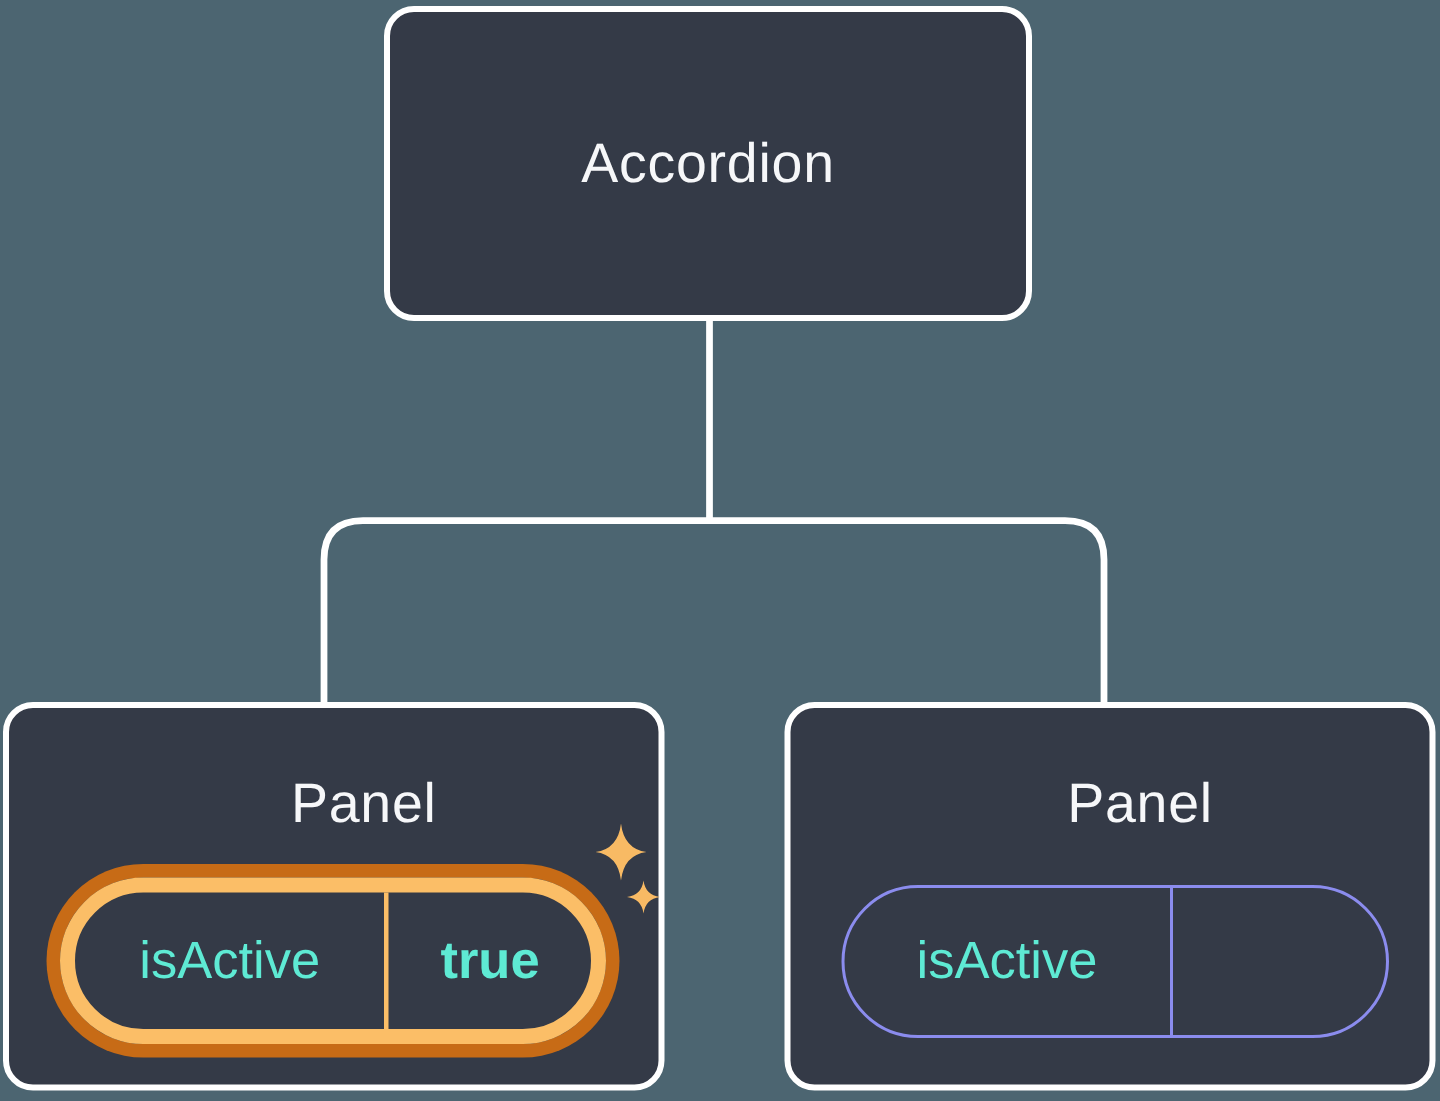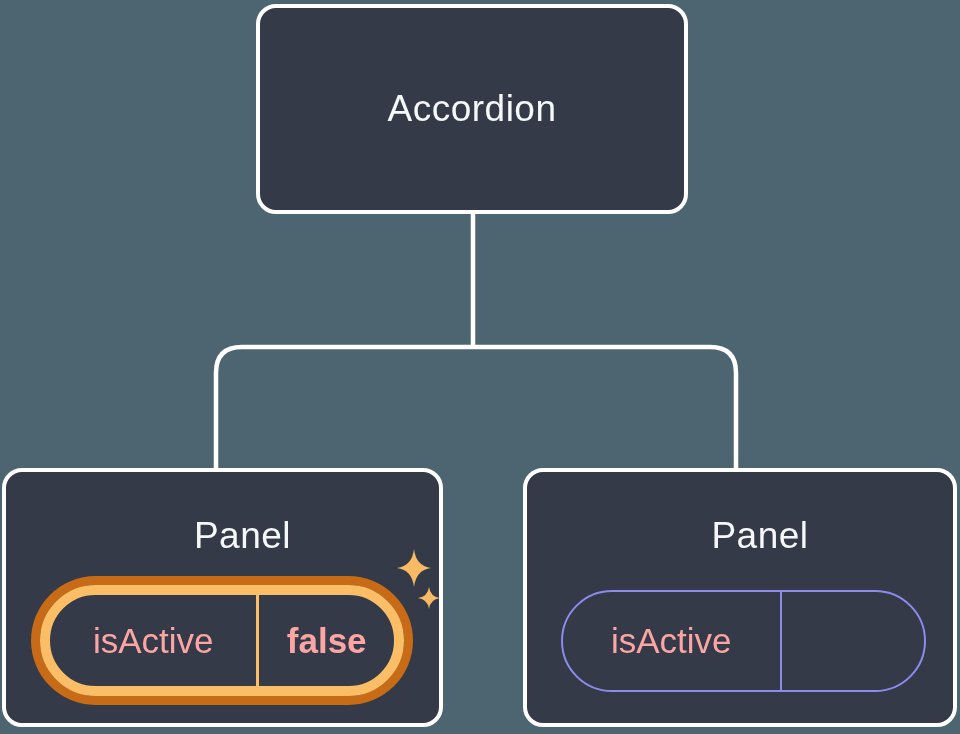--- a/index.html
+++ b/index.html
@@ -84,21 +84,21 @@
     left: 34px;
     top: 118px;
     width: 365px;
     height: 102px;
     border: 2px solid #8B8CEE;
   }
   .pill-cell {
     display: flex;
     align-items: center;
     justify-content: center;
-    color: #fca5a5;
+    color: #5eead4;
     font-size: 35px;
   }
   .cell-name { flex: 0 0 60%; }
   .cell-value { flex: 1 1 auto; }
   .cell-value-bold { font-weight: 700; }
   .pill-divider {
     flex: 0 0 auto;
     width: 3px;
   }
   .divider-orange { background: #FBBE67; width: 3px; }
@@ -123,21 +123,21 @@
   <div class="node node-root">
     <span class="node-title">Accordion</span>
   </div>
 
   <div class="node node-panel-left">
     <div class="node-title panel-title">Panel</div>
 
     <div class="pill pill-active">
       <span class="pill-cell cell-name">isActive</span>
       <span class="pill-divider divider-orange"></span>
-      <span class="pill-cell cell-value cell-value-bold">false</span>
+      <span class="pill-cell cell-value cell-value-bold">true</span>
     </div>
 
     <svg class="sparkles" width="72" height="88" viewBox="0 0 72 88">
       <path d="M37 22 Q39 39 54 41 Q39 43 37 60 Q35 43 20 41 Q35 39 37 22 Z" fill="#F8BA64"></path>
       <path d="M52 60 Q53.3 69.7 63 71 Q53.3 72.3 52 82 Q50.7 72.3 41 71 Q50.7 69.7 52 60 Z" fill="#F8BA64"></path>
     </svg>
   </div>
 
   <div class="node node-panel-right">
     <div class="node-title panel-title">Panel</div>

